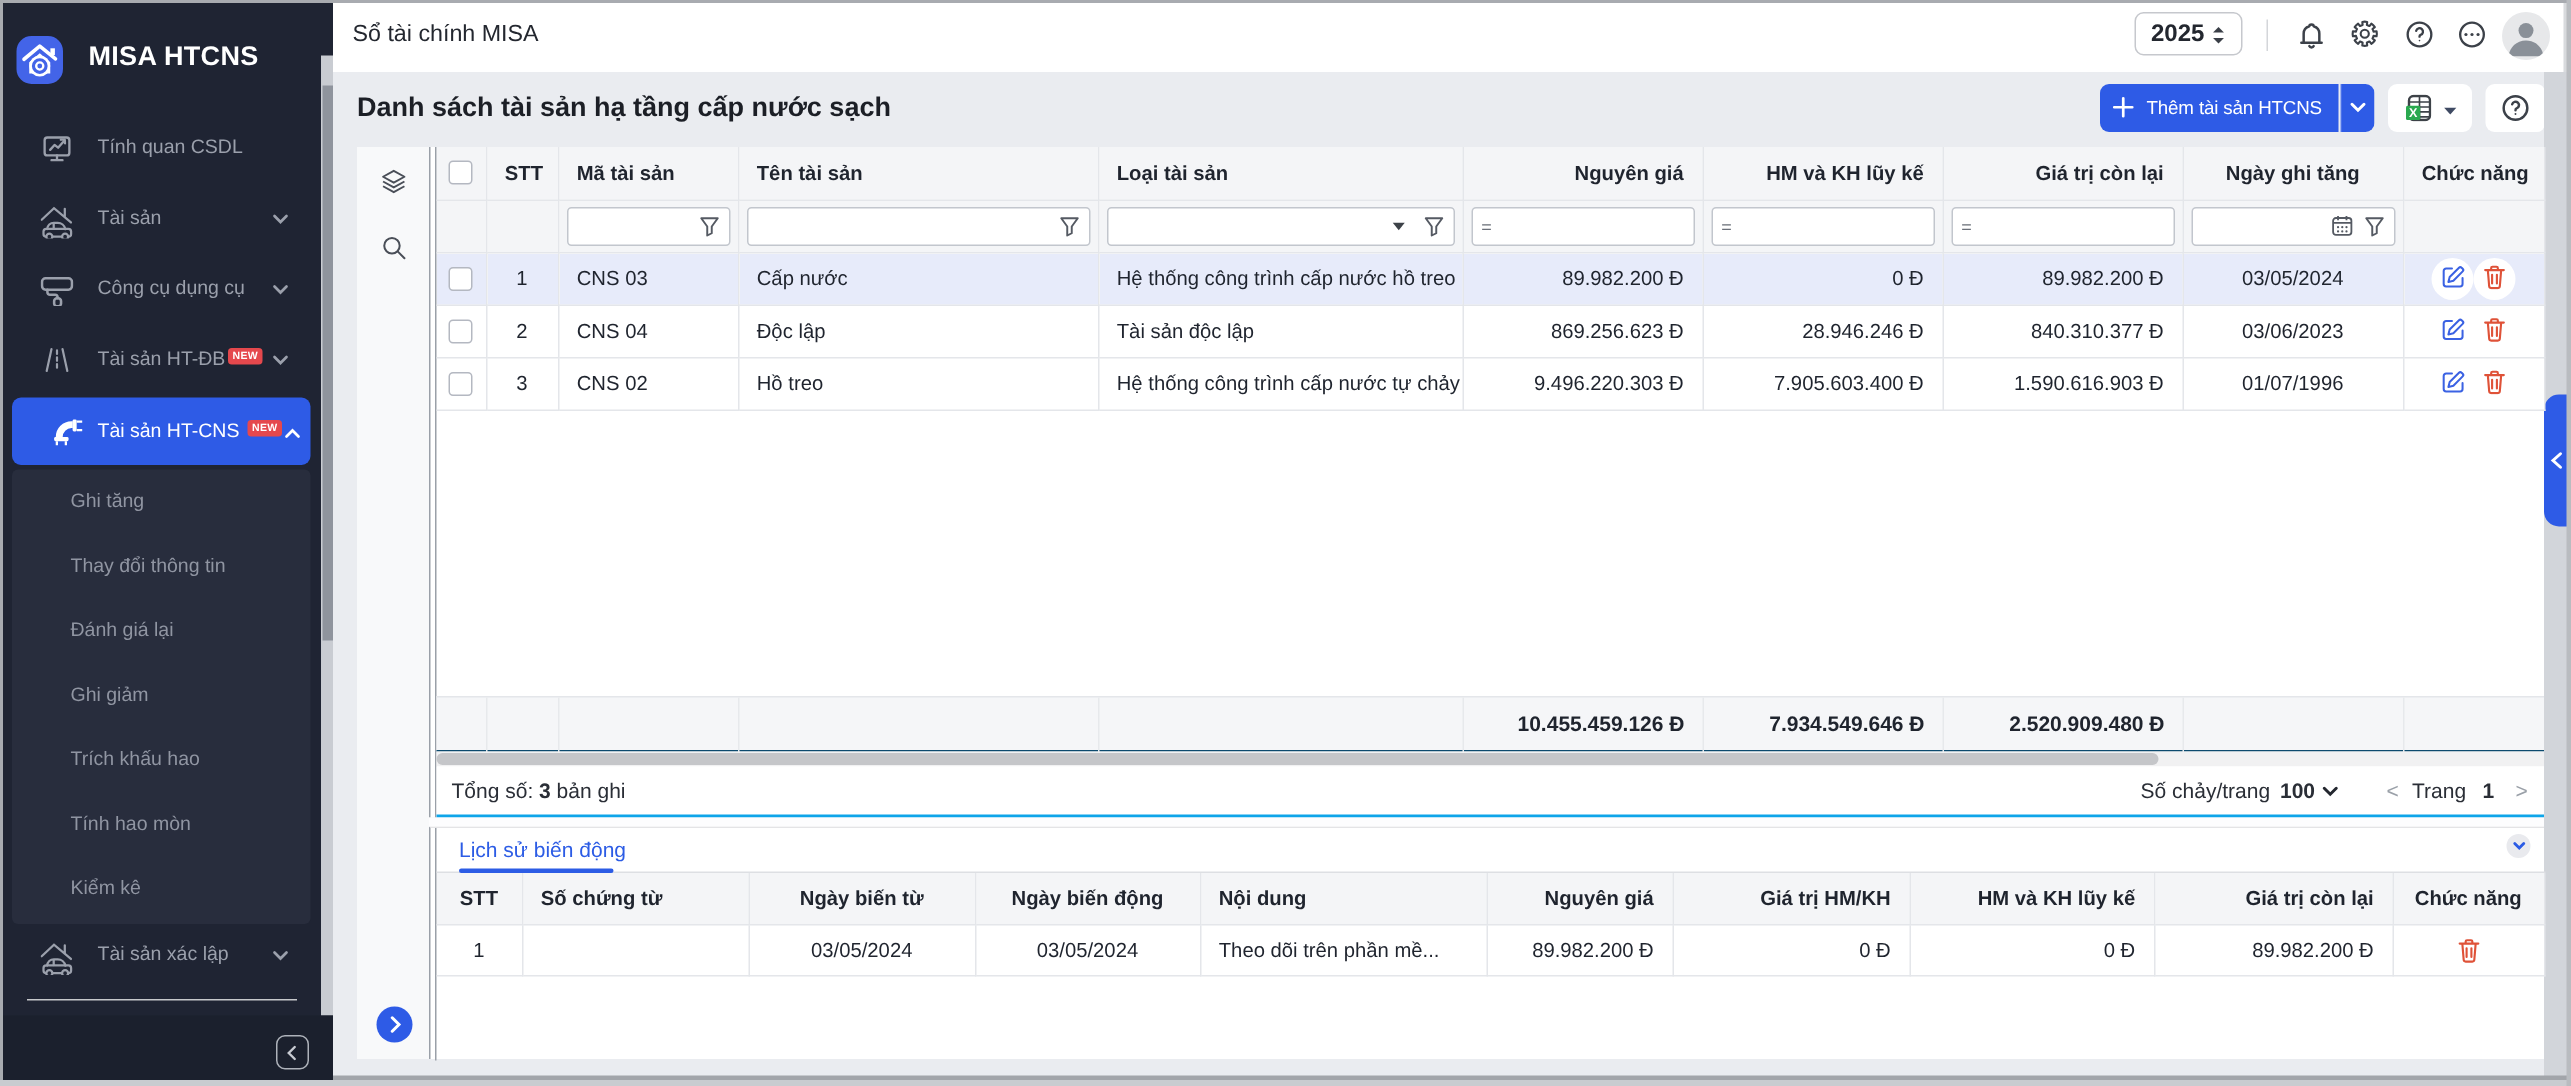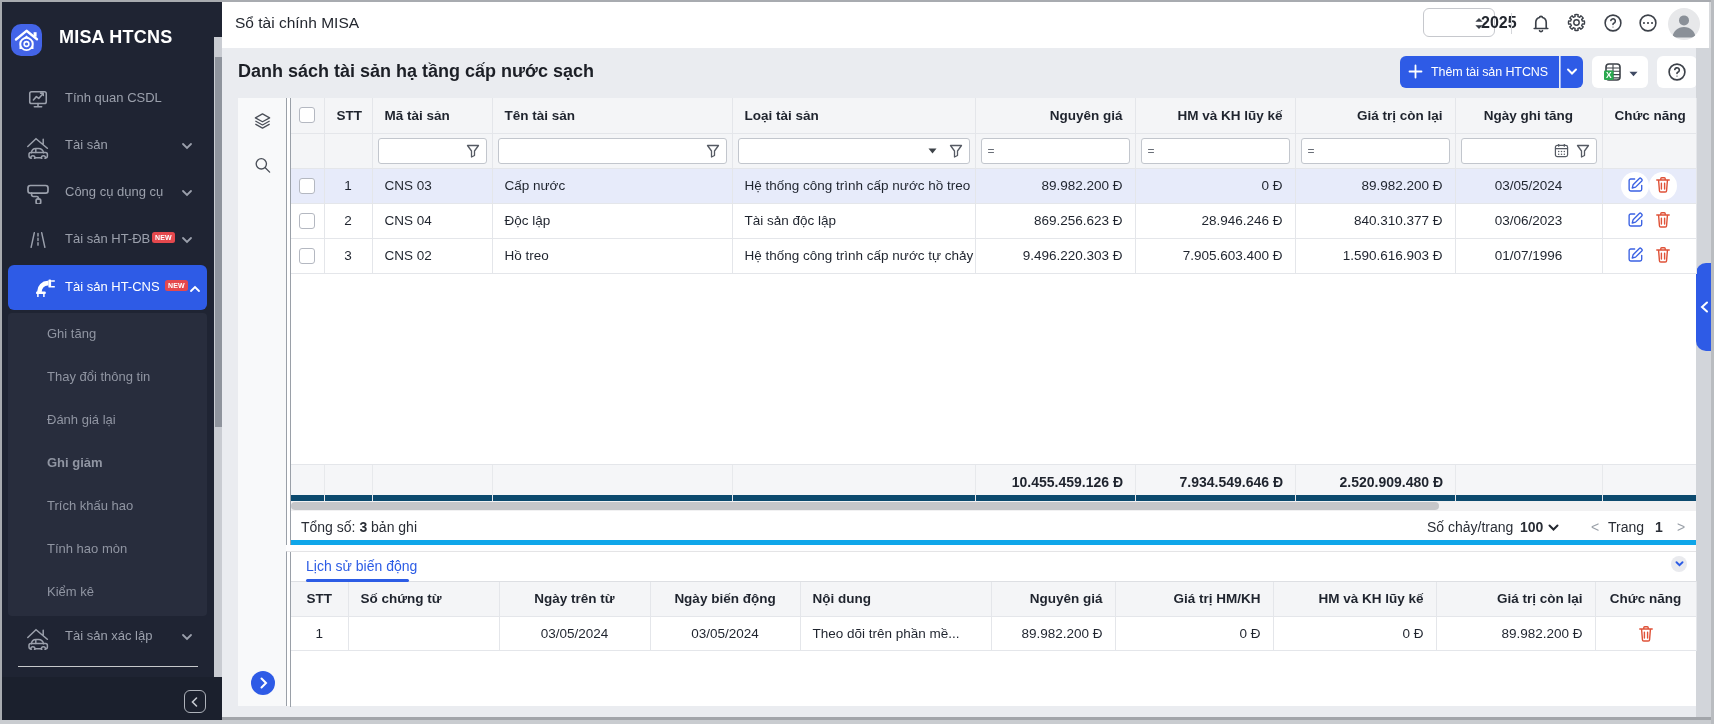--- a/index.html
+++ b/index.html
@@ -24,21 +24,21 @@
 .smi { position:absolute; left:39px; color:#9095a2; font-size:13px; }
 #sb-sep { left:18px; top:666px; width:180px; height:1px; background:rgba(255,255,255,.75); }
 #sb-footer { left:0; top:677px; width:222px; height:45px; background:#1b202d; }
 #collapse-btn { left:184px; top:690px; width:22px; height:23px; border:1px solid #aeb2ba; border-radius:6px; }
 #collapse-btn svg { position:absolute; left:4px; top:5px; }
 
 
 #topbar { left:222px; top:0; width:1492px; height:48px; background:#fff; }
 #tb-title { left:235px; top:14px; font-size:15.5px; color:#23272f; }
 #yearbox { left:1423px; top:8px; width:72px; height:29px; border:1px solid #c6c8cd; border-radius:6px; background:#fff; }
-#yearbox .yr { position:absolute; left:10px; top:5px; font-size:16px; font-weight:bold; color:#23272f;margin-left:47px; }
+#yearbox .yr { position:absolute; left:10px; top:5px; font-size:16px; font-weight:bold; color:#23272f; }
 #tb-divider { left:1511px; top:13px; width:1px; height:21px; background:#d4d6da; }
 .tbi { position:absolute; top:12px; }
 
 
 #content { left:222px; top:48px; width:1492px; height:676px; background:#eaecf0; }
 #heading { left:238px; top:61px; font-size:18px; font-weight:bold; color:#1c1f26; }
 #btn-add { left:1400px; top:56px; width:159px; height:32px; background:#2e5be6; border-radius:6px 0 0 6px; color:#fff; font-size:12.5px; letter-spacing:-0.1px; text-align:left; padding-left:8px; line-height:32px; }
 #btn-add-caret { left:1560px; top:56px; width:23px; height:32px; background:#2e5be6; border-radius:0 6px 6px 0; }
 #btn-excel { left:1592px; top:56px; width:56px; height:32px; background:#fff; border-radius:6px; }
 #btn-help { left:1657px; top:56px; width:40px; height:32px; background:#fff; border-radius:6px; }
@@ -60,24 +60,24 @@
 table.main td.num, table.main th.num { text-align:right; }
 table.main td.ctr, table.main th.ctr { text-align:center; }
 tr.hl td { background:#e7ebfa; }
 .fbox { display:flex; align-items:center; background:#fff; border:1px solid #c2c6cd; border-radius:3px; height:26px; padding:0 6px; justify-content:flex-end; }
 .fbox.eq { justify-content:flex-start; color:#6a6f78; font-size:12px; }
 .icon-edit, .icon-trash { display:inline-block; vertical-align:middle; }
 .iconwrap { display:inline-block; width:28px; height:28px; border-radius:50%; text-align:center; line-height:26px; }
 tr.hl .iconwrap { background:#fff; }
 
 
-#sumrow { left:291px; top:464px; width:1405px; height:37px; background:#f5f6f8; border-top:1px solid #e4e6ea; border-bottom:6px solid #0c4a6e; font-size:14px; font-weight:bold; color:#1f242e; }
+#sumrow { left:291px; top:464px; width:1405px; height:37px; background:#f5f6f8; border-top:1px solid #e4e6ea; border-bottom:1px solid #0c4a6e; font-size:14px; font-weight:bold; color:#1f242e; }
 #hscroll { left:291px; top:501px; width:1405px; height:10px; background:#f1f1f2; }
 #hthumb { left:291px; top:502px; width:1148px; height:8px; background:#c5c6c9; border-radius:4px; }
-#pager { left:291px; top:511px; width:1405px; height:34px; background:#fff; border-bottom:5px solid #0ea5e9; font-size:14px; color:#2a2e36; }
+#pager { left:291px; top:511px; width:1405px; height:34px; background:#fff; border-bottom:2px solid #0ea5e9; font-size:14px; color:#2a2e36; }
 
 
 #bpanel { left:286px; top:551px; width:1410px; height:155px; background:#fff; border-top:1px solid #e4e4e6; border-left:1px solid #9aa0a8; }
 #bpanel .binner { position:absolute; left:3px; top:0; width:1406px; height:155px; border-left:1px solid #9aa0a8; }
 #whitegap { left:286px; top:545px; width:1410px; height:6px; background:#fdfdfe; }
 #tabrow { position:absolute; left:0; top:0; width:1406px; height:30px; border-bottom:1px solid #dddfe3; }
 #tablbl { position:absolute; left:15px; top:6px; color:#2c5ce5; font-size:14px; }
 #tabline { position:absolute; left:15px; top:27px; width:103px; height:3px; background:#2c5ce5; border-radius:2px; }
 #chevcircle { position:absolute; left:1380px; top:4px; width:16px; height:16px; border-radius:50%; background:#e9eaee; }
 table.hist { border-collapse:collapse; table-layout:fixed; width:1405px; font-size:13.5px; color:#1f242e; position:absolute; left:0; top:30px; }
@@ -169,21 +169,21 @@
   <div style="position:absolute;left:57px;top:14px;">Tài sản HT-CNS</div>
   <div class="badge" style="left:157px;">NEW</div>
   <svg style="position:absolute;left:181px;top:18px;" width="12" height="12" viewBox="0 0 12 12" fill="none" stroke="#fff" stroke-width="1.8" stroke-linecap="round">
       <path d="M2 8 l4-4 4 4"></path>
     </svg>
 </div>
 <div id="submenu">
   <div class="smi" style="top:13px;">Ghi tăng</div>
   <div class="smi" style="top:56px;text-align:center;">Thay đổi thông tin</div>
   <div class="smi" style="top:99px;">Đánh giá lại</div>
-  <div class="smi" style="top:142px;font-weight:bold;">Ghi giảm</div>
+  <div class="smi" style="top:142px;">Ghi giảm</div>
   <div class="smi" style="top:185px;">Trích khấu hao</div>
   <div class="smi" style="top:228px;">Tính hao mòn</div>
   <div class="smi" style="top:271px;">Kiểm kê</div>
 </div>
 <div class="mi" style="top:614px;">
   <svg class="ic" style="height:24px;" viewBox="0 0 22 24" fill="none" stroke="#9ba0ac" stroke-width="1.5">
       <path d="M0.8 11.5 L9 3.8 L20.3 13.3 M16.2 4.2 V9.6" stroke-linecap="round"></path>
       <path d="M4.4 17.8 c.3-2.5 2.1-4.2 4.5-4.2 h2.6 c2.4 0 4.5 1.7 5.1 4.2" stroke-linecap="round"></path>
       <path d="M8.8 14 v3.4" stroke-linecap="round"></path>
       <rect x="2" y="17.6" width="18.4" height="5.2" rx="1.8"></rect>
@@ -484,21 +484,21 @@
           <col style="width:124px">
           <col style="width:158px">
           <col style="width:163px">
           <col style="width:159px">
           <col style="width:101px">
         </colgroup>
   <tbody>
           <tr style="height:34px;">
     <th class="ctr">STT</th>
             <th>Số chứng từ</th>
-            <th class="ctr">Ngày trên từ</th>
+            <th class="ctr">Ngày biến từ</th>
             <th class="ctr">Ngày biến động</th>
             <th>Nội dung</th>
     <th class="num">Nguyên giá</th>
             <th class="num">Giá trị HM/KH</th>
             <th class="num">HM và KH lũy kế</th>
             <th class="num">Giá trị còn lại</th>
             <th class="ctr">Chức năng</th>
   </tr>
   <tr style="height:33px;">
     <td class="ctr">1</td>

